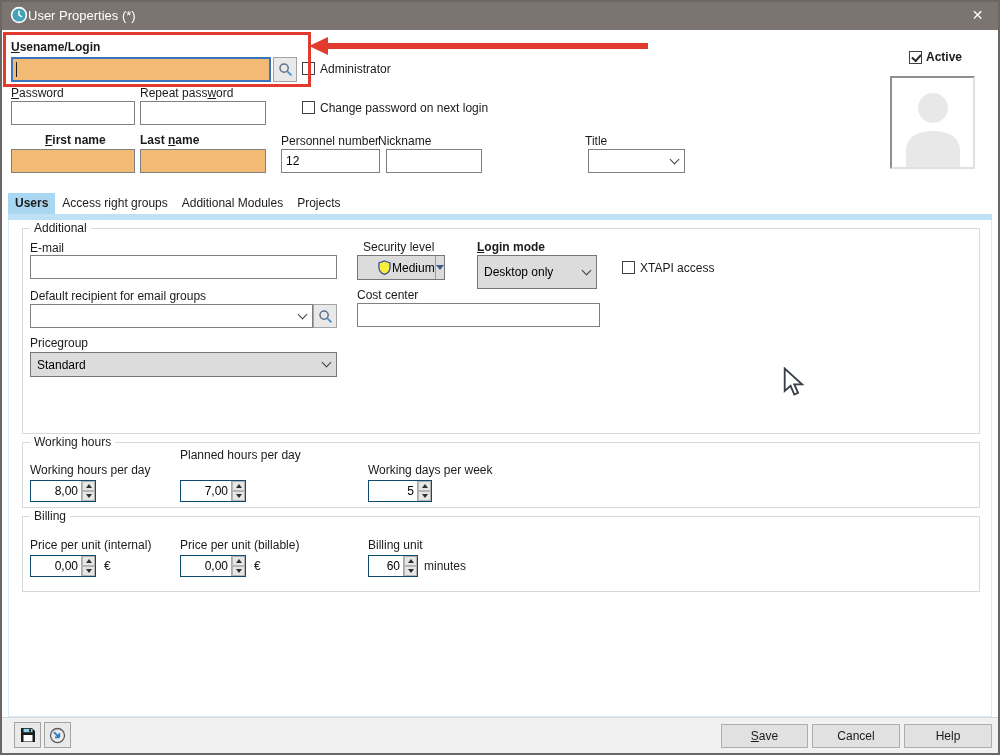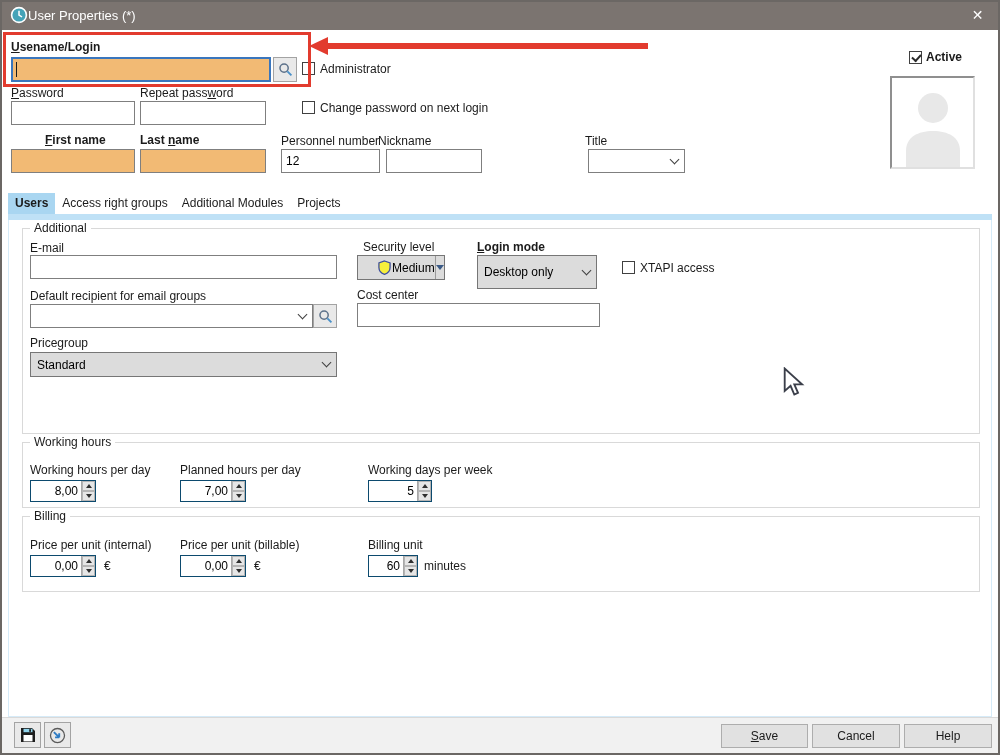--- a/index.html
+++ b/index.html
@@ -197,21 +197,21 @@
     <span class="spin-btns">
         <span class="sb">
           <i class="up"></i>
         </span>
         <span class="sb">
           <i class="dn"></i>
         </span>
       </span>
   </div>
 
-  <span class="lbl" style="left:180px; top:463px;">Planned hours per day</span>
+  <span class="lbl" style="left:180px; top:448px;">Planned hours per day</span>
   <div class="spin" style="left:180px; top:480px; width:66px;padding-left:12px;">
     <span class="spin-val">7,00</span>
     <span class="spin-btns">
         <span class="sb">
           <i class="up"></i>
         </span>
         <span class="sb">
           <i class="dn"></i>
         </span>
       </span>

